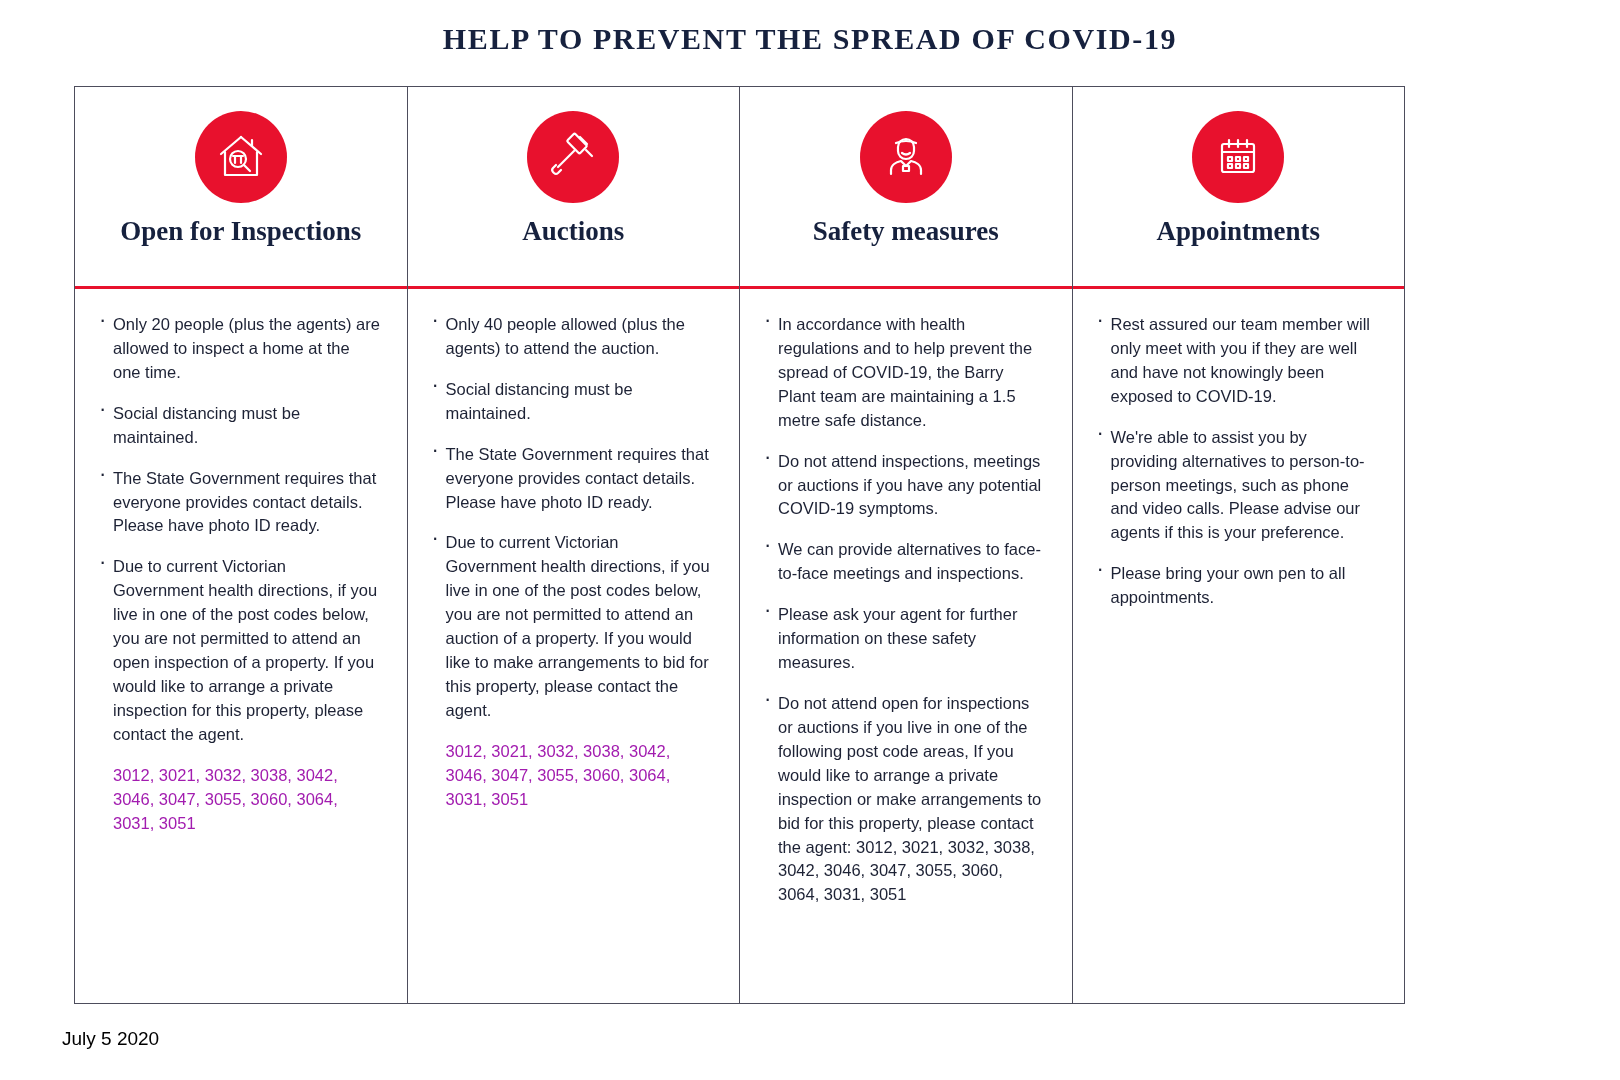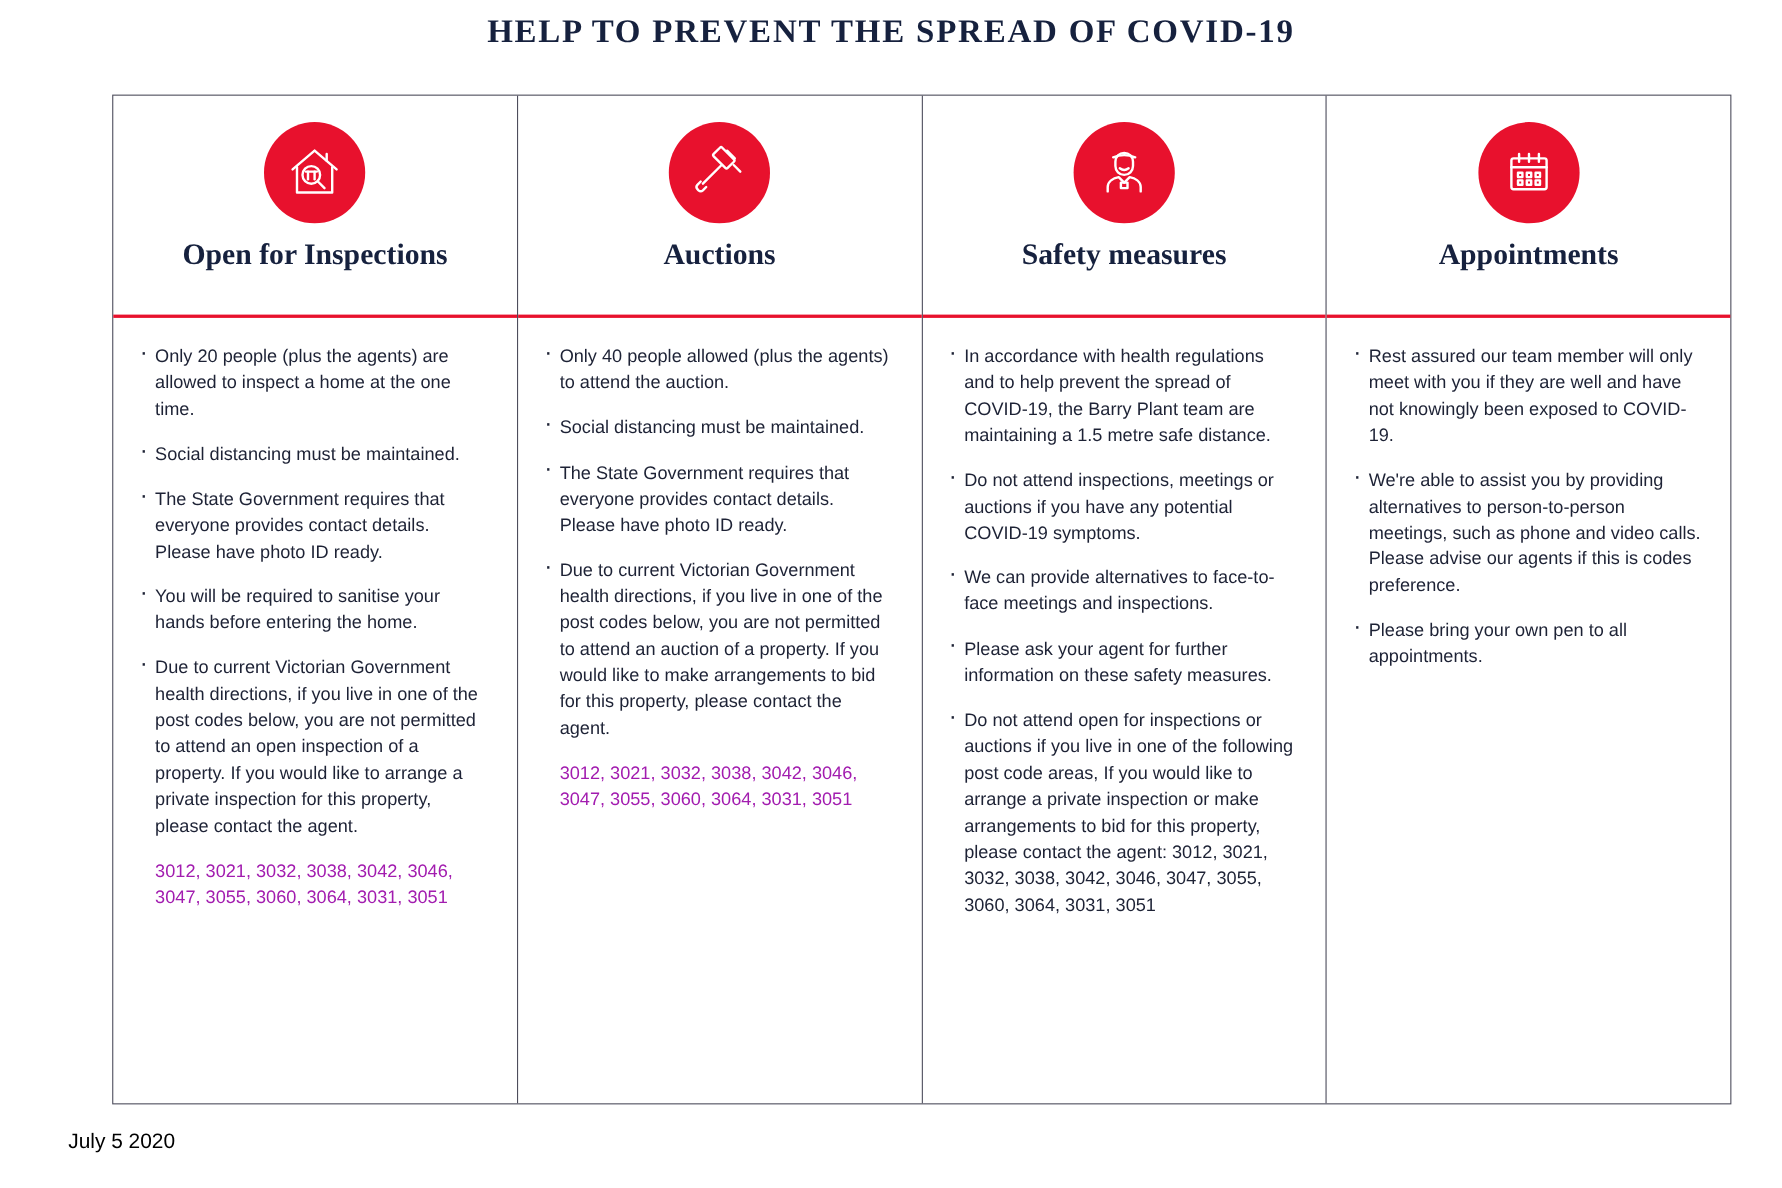--- a/index.html
+++ b/index.html
@@ -21,33 +21,32 @@
     position: relative;
     box-sizing: border-box;
   }
   .page-title {
     text-align: center;
     font-family: "Liberation Serif", serif;
     font-weight: bold;
     font-size: 30px;
     letter-spacing: 1.6px;
     color: #16213e;
-    padding-top: 12px;
+    padding-top: 22px;
     margin: 0;
   }
   .grid {
     position: absolute;
     left: 74px;
     top: 86px;
-    width: 1472px;
+    width: 1331px;
     height: 918px;
     border: 1px solid #4d4d5c;
     box-sizing: border-box;
     display: flex;
-    margin-left: 28px;
   }
   .col {
     flex: 1 1 0;
     position: relative;
     box-sizing: border-box;
     border-right: 1px solid #4d4d5c;
     display: flex;
     flex-direction: column;
   }
   .col:last-child { border-right: none; }
@@ -146,21 +145,20 @@
             <path d="M21 28 h10"></path>
           </svg>
         </div>
         <div class="col-title">Open for Inspections</div>
       </div>
       <div class="col-body">
         <ul class="bullet-list">
           <li class="bullet">Only 20 people (plus the agents) are allowed to inspect a home at the one time.</li>
           <li class="bullet">Social distancing must be maintained.</li>
           <li class="bullet">The State Government requires that everyone provides contact details.  Please have photo ID ready.</li>
-          <li class="bullet">You will be required to sanitise your hands before entering the home.</li>
           <li class="bullet">Due to current Victorian Government health directions, if you live in one of the post codes below, you are not permitted to attend an open inspection of a property. If you would like to arrange a private inspection for this property, please contact the agent.</li>
         </ul>
         <p class="plain-para">3012, 3021, 3032, 3038, 3042, 3046, 3047, 3055, 3060, 3064, 3031, 3051</p>
       </div>
     </div>
 
     <div class="col">
       <div class="col-head">
         <div class="icon-circle">
           <svg width="58" height="58" viewBox="0 0 58 58" fill="none" stroke="#ffffff" stroke-width="2.2" stroke-linecap="round" stroke-linejoin="round">
@@ -223,21 +221,21 @@
             <rect x="19" y="36" width="4" height="4"></rect>
             <rect x="27" y="36" width="4" height="4"></rect>
             <rect x="35" y="36" width="4" height="4"></rect>
           </svg>
         </div>
         <div class="col-title">Appointments</div>
       </div>
       <div class="col-body">
         <ul class="bullet-list">
           <li class="bullet">Rest assured our team member will only meet with you if they are well and have not knowingly been exposed to COVID-19.</li>
-          <li class="bullet">We're able to assist you by providing alternatives to person-to-person meetings, such as phone and video calls. Please advise our agents if this is codes preference.</li>
+          <li class="bullet">We're able to assist you by providing alternatives to person-to-person meetings, such as phone and video calls. Please advise our agents if this is your preference.</li>
           <li class="bullet">Please bring your own pen to all appointments.</li>
         </ul>
       </div>
     </div>
 
   </div>
 
   <div class="footer-date">July 5 2020</div>
 
 </div>

